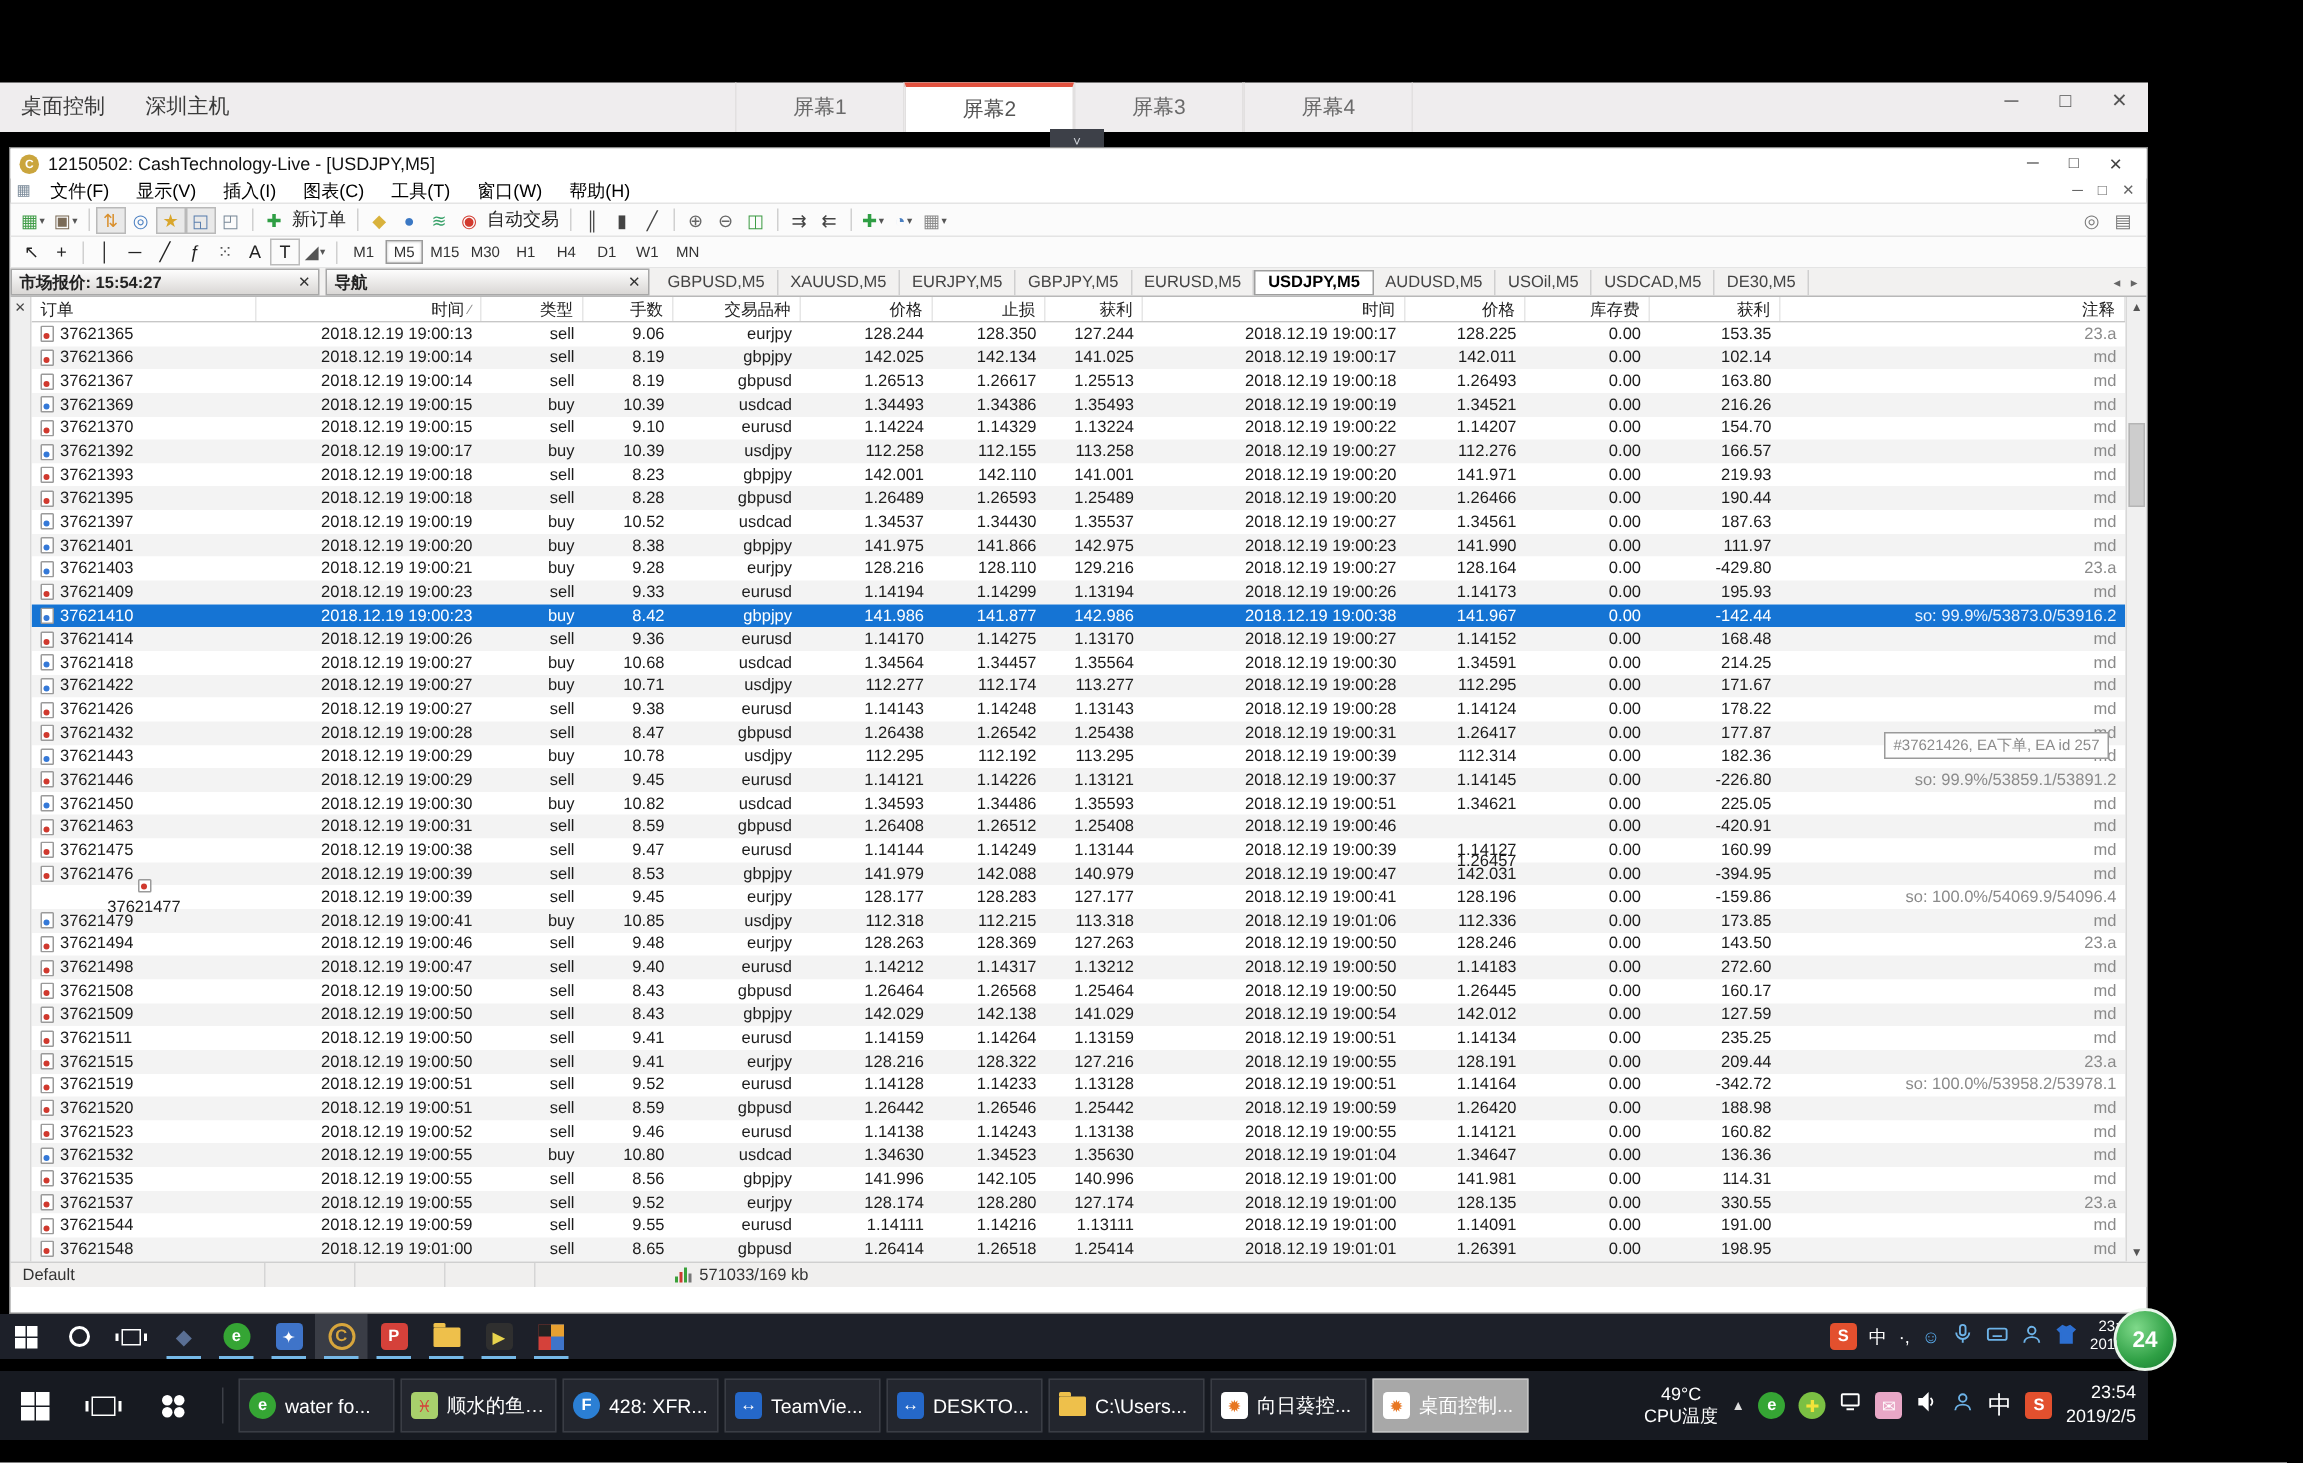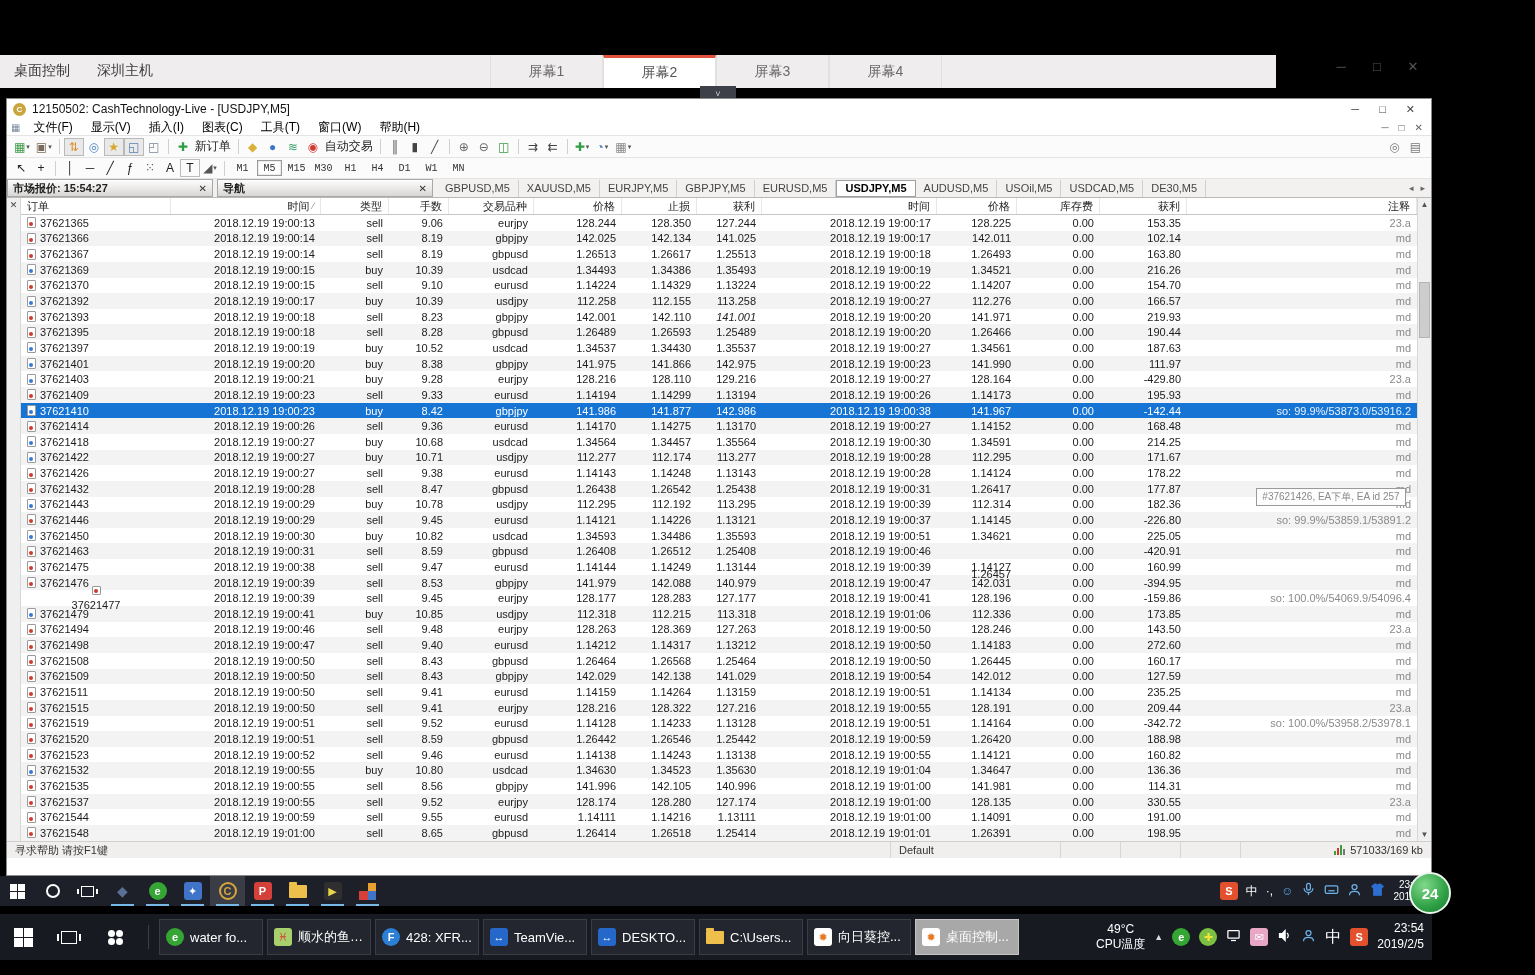--- a/index.html
+++ b/index.html
@@ -1,19 +1,19 @@
 <!DOCTYPE html>
 <html><head>
 <meta charset="utf-8">
 <style>
 *{box-sizing:border-box;margin:0;padding:0;}
 html,body{width:1535px;height:975px;}
 body{background:#000;position:relative;overflow:hidden;font-family:"Liberation Sans","DejaVu Sans",sans-serif;}
 
-.remote-topbar{position:absolute;left:0;top:55px;width:1276px;height:33px;background:#efedee;padding-left:12px;}
+.remote-topbar{position:absolute;left:0;top:55px;width:1432px;height:33px;background:#efedee;padding-left:12px;}
 .rt-title{position:absolute;left:14px;top:7px;font-size:14px;color:#3a3a3a;}
 .rt-host{position:absolute;left:97px;top:7px;font-size:14px;color:#3a3a3a;}
 #screen-tabs{position:absolute;left:490px;top:0;height:33px;display:flex;}
 .stab{width:113px;height:33px;display:flex;align-items:center;justify-content:center;font-size:14px;color:#6a6a6a;border-left:1px solid #e2e0e0;border-right:1px solid #e2e0e0;}
 .stab.active{background:#fff;border-top:3px solid #e2523f;color:#555;}
 .rt-controls{position:absolute;left:1330px;top:4px;display:flex;gap:14px;color:#555;font-size:13px;}
 .rt-controls span{width:22px;text-align:center;}
 .chevron-box{position:absolute;left:700px;top:86px;width:36px;height:15px;background:#3d4048;color:#cfd2d8;font-size:9px;display:flex;align-items:center;justify-content:center;}
 
 .mt4{position:absolute;left:6px;top:98px;width:1426px;height:778px;background:#fff;border:1px solid #8a8a8a;display:flex;flex-direction:column;}
@@ -27,21 +27,21 @@
 .tb{display:flex;align-items:center;padding-left:4px;border-bottom:1px solid #e4e4e4;background:#fbfbfb;}
 .tb1{height:22px;}
 .tb2{height:21px;}
 .tbtn{min-width:20px;height:18px;display:flex;align-items:center;justify-content:center;font-size:12px;padding:0 2px;border:1px solid transparent;}
 .tbtn.pressed{border:1px solid #b9b9b9;background:#e9e9e9;}
 .tbtn.boxed{border:1px solid #bbb;}
 .tlabel{font-size:12px;color:#222;margin:0 3px 0 2px;}
 .tsep{width:1px;height:15px;background:#d0d0d0;margin:0 4px;}
 .caret{font-size:7px;color:#555;margin-left:1px;}
 .tb-right{margin-left:auto;display:flex;gap:10px;padding-right:10px;color:#777;font-size:12px;}
-.tf{min-width:25px;height:16px;font-size:10px;color:#333;display:flex;align-items:center;justify-content:center;border:1px solid transparent;margin:18px 1px;font-family:Liberation Mono, monospace;}
+.tf{min-width:25px;height:16px;font-size:10px;color:#333;display:flex;align-items:center;justify-content:center;border:1px solid transparent;margin:18px 1px;}
 .tf.active{border:1px solid #9a9a9a;background:#fff;box-shadow:inset 0 0 2px #bbb;}
 
 .panelrow{height:19px;display:flex;align-items:stretch;background:#f2f1f0;border-bottom:1px solid #b8b8b8;}
 .phead{background:linear-gradient(#fdfdfd,#d9d7d5);border:1px solid #a8a8a8;display:flex;align-items:center;font-size:11px;font-weight:bold;color:#222;padding:0 5px;}
 .phead .px{margin-left:auto;font-weight:normal;color:#333;font-size:10px;padding-left:6px;}
 .phead.mw{width:206px;}
 .phead.nv{width:216px;margin-left:4px;}
 .charttabs{flex:1;display:flex;align-items:center;padding-left:4px;font-size:11px;color:#444;}
 .ctab{padding:0 8px;border-right:1px solid #cfcfcf;height:17px;display:flex;align-items:center;white-space:nowrap;}
 .ctab.active{background:#fff;border:1px solid #9f9f9f;font-weight:bold;color:#000;}
@@ -474,21 +474,21 @@
                 <i style="background: rgb(208, 57, 46);"></i>
               </span>
               <span>37621393</span>
             </div>
             <div class="cell" style="width: 150px;">2018.12.19 19:00:18</div>
             <div class="cell" style="width: 68px;">sell</div>
             <div class="cell" style="width: 60px;">8.23</div>
             <div class="cell" style="width: 85px;">gbpjpy</div>
             <div class="cell" style="width: 88px;">142.001</div>
             <div class="cell" style="width: 75px;">142.110</div>
-            <div class="cell" style="width: 65px; font-style: italic;">141.001</div>
+            <div class="cell" style="width: 65px;">141.001</div>
             <div class="cell" style="width: 175px;">2018.12.19 19:00:20</div>
             <div class="cell" style="width: 80px;">141.971</div>
             <div class="cell" style="width: 83px;">0.00</div>
             <div class="cell" style="width: 87px;">219.93</div>
             <div class="cell comment" style="flex: 1 1 0%;">md</div>
           </div>
           <div class="trow alt">
             <div class="cell c0" style="width: 150px;">
               <span class="doc">
                 <i style="background: rgb(208, 57, 46);"></i>
@@ -1150,21 +1150,20 @@
           </div>
         </div>
     </div>
     <div class="vscroll">
       <span class="vs-up">▲</span>
       <div class="vs-thumb"></div>
       <span class="vs-down">▼</span>
     </div>
   </div>
   <div class="statusbar">
-    <div class="sseg help">寻求帮助 请按F1键</div>
     <div class="sseg prof">Default</div>
     <div class="sseg blank"></div>
     <div class="sseg blank"></div>
     <div class="sseg blank"></div>
     <div class="sseg journal">
       <span class="jbars">
           <i style="height:4px;background:#3aa13a"></i>
           <i style="height:7px;background:#cc3b2f"></i>
           <i style="height:10px;background:#3aa13a"></i>
           <i style="height:6px;background:#777"></i>

